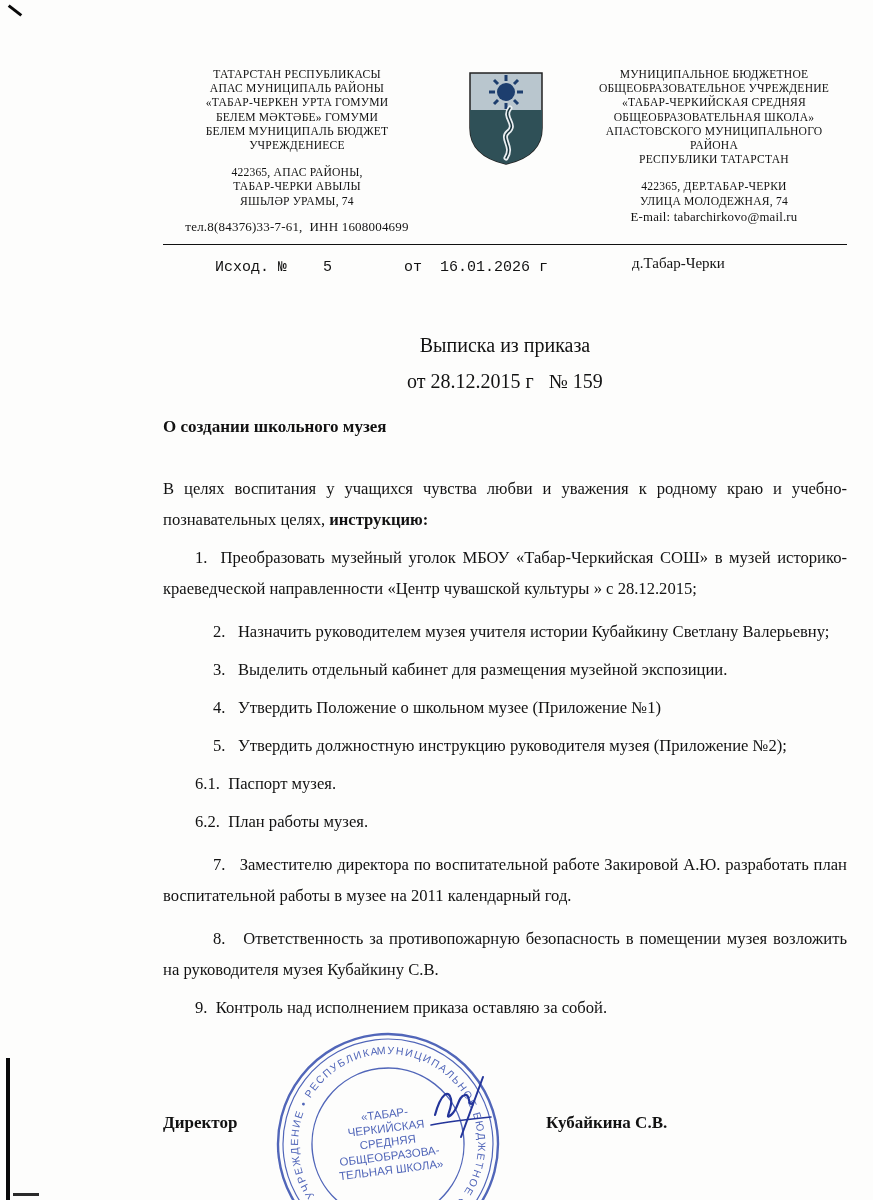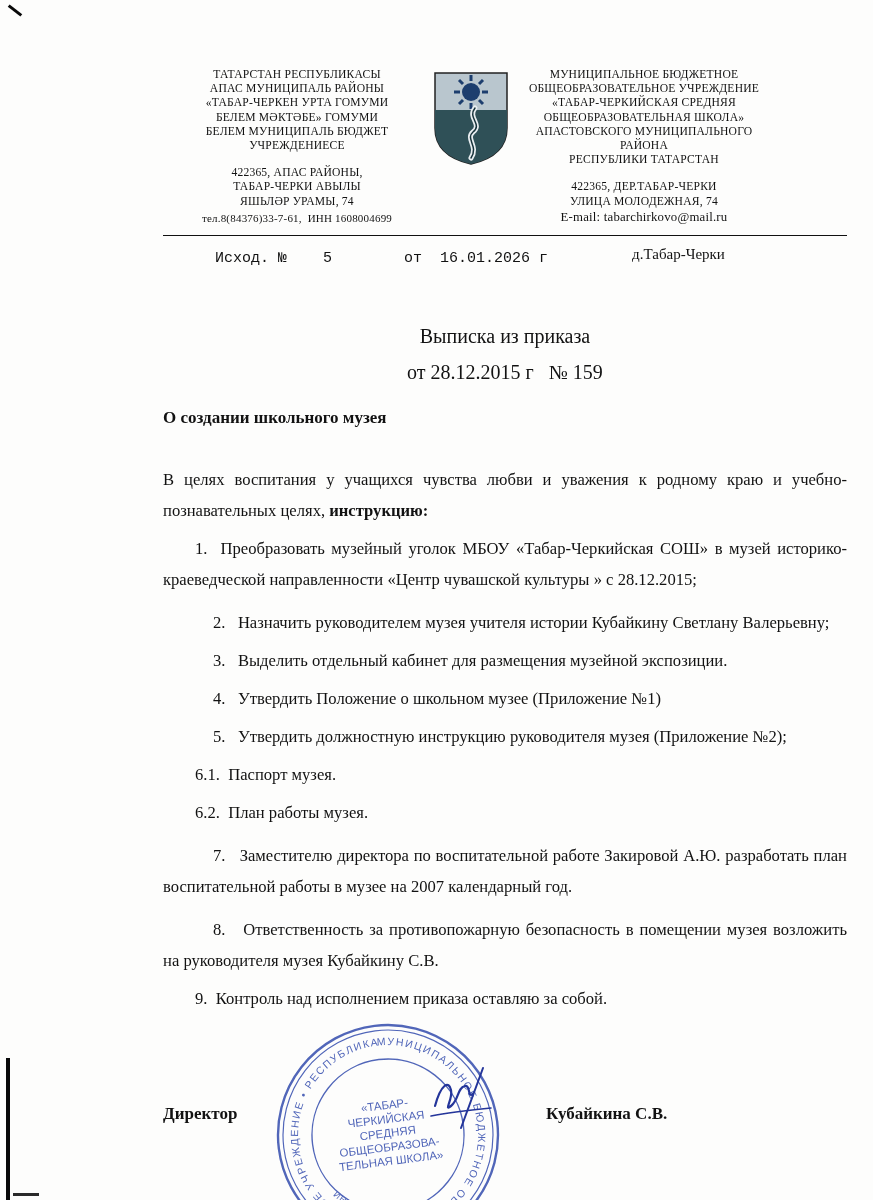--- a/index.html
+++ b/index.html
@@ -8,21 +8,21 @@
     width:873px; height:1200px;
     margin:0 auto;
     background:#fdfdfc;
     font-family:"Liberation Serif", serif;
     color:#121212;
     overflow:hidden;
   }
   .content { position:absolute; left:163px; top:0; width:684px; }
 
   
-  .letterhead { display:flex; justify-content:flex-start; align-items:flex-start; margin-top:68px; }
+  .letterhead { display:flex; justify-content:space-between; align-items:flex-start; margin-top:68px; }
   .hdr-block { text-align:center; font-size:11.6px; line-height:14.2px; letter-spacing:.2px; }
   .hdr-left  { width:268px; }
   .hdr-right { width:266px; }
   .hdr-gap { height:13px; }
   .emblem-wrap { width:80px; padding-top:2px; }
   .rule { border:0; border-top:1.6px solid #111; margin:10px 0 0 0; width:684px; }
 
   .meta-row { margin-top:14px; font-size:15px; display:flex; }
   .meta-out { margin-left:52px; white-space:pre;font-family:Liberation Mono, monospace; }
   .meta-place { margin-left:84px; position:relative; top:-4px; }
@@ -66,21 +66,21 @@
       <div class="hdr-block hdr-left">
         <div>ТАТАРСТАН РЕСПУБЛИКАСЫ</div>
         <div>АПАС  МУНИЦИПАЛЬ РАЙОНЫ</div>
         <div>«ТАБАР-ЧЕРКЕН УРТА ГОМУМИ</div>
         <div>БЕЛЕМ  МӘКТӘБЕ» ГОМУМИ</div>
         <div>БЕЛЕМ МУНИЦИПАЛЬ БЮДЖЕТ УЧРЕЖДЕНИЕСЕ</div>
         <div class="hdr-gap"></div>
         <div>422365, АПАС РАЙОНЫ,</div>
         <div>ТАБАР-ЧЕРКИ АВЫЛЫ</div>
         <div>ЯШЬЛӘР УРАМЫ, 74</div>
-        <div style="font-size:11px; margin-top:2px; white-space:pre;">тел.8(84376)33-7-61,  ИНН 1608004699</div>
+        <div style="font-size:13px; margin-top:11px; white-space:pre;">тел.8(84376)33-7-61,  ИНН 1608004699</div>
       </div>
 
       <div class="emblem-wrap">
         <svg width="80" height="96" viewBox="0 0 80 96" xmlns="http://www.w3.org/2000/svg">
           <path d="M4,3 H76 V58 Q76,86 40,94 Q4,86 4,58 Z" fill="#b9c6ce" stroke="#222" stroke-width="1.5"></path>
           <path d="M4,40 H76 V58 Q76,86 40,94 Q4,86 4,58 Z" fill="#2f5057"></path>
           <g fill="#1d3e6e">
             <circle cx="40" cy="22" r="9"></circle>
             <g stroke="#1d3e6e" stroke-width="3">
               <line x1="40" y1="5" x2="40" y2="11"></line>
@@ -129,21 +129,21 @@
     <div class="bodytext">
       <p class="intro"><span>В целях воспитания у учащихся чувства любви и уважения к родному краю и учебно-познавательных целях, </span><b>инструкцию:</b></p>
 
       <p class="item"><span class="num">1.  </span><span>Преобразовать музейный уголок МБОУ «Табар-Черкийская СОШ» в музей историко-краеведческой направленности «Центр чувашской культуры » с 28.12.2015;</span></p>
       <p class="item item-deep" style="margin-top:12px;"><span class="num">2.   </span><span>Назначить руководителем музея учителя истории Кубайкину Светлану Валерьевну;</span></p>
       <p class="item item-deep"><span class="num">3.   </span><span>Выделить отдельный кабинет для размещения музейной экспозиции.</span></p>
       <p class="item item-deep"><span class="num">4.   </span><span>Утвердить Положение о школьном музее (Приложение №1)</span></p>
       <p class="item item-deep"><span class="num">5.   </span><span>Утвердить должностную  инструкцию руководителя музея  (Приложение №2);</span></p>
       <p class="item"><span class="num">6.1.  </span><span>Паспорт музея.</span></p>
       <p class="item"><span class="num">6.2.  </span><span>План работы музея.</span></p>
-      <p class="item item-deep" style="margin-top:12px;"><span class="num">7.   </span><span>Заместителю директора по воспитательной работе Закировой А.Ю. разработать план воспитательной работы в музее на 2007  календарный год.</span></p>
+      <p class="item item-deep" style="margin-top:12px;"><span class="num">7.   </span><span>Заместителю директора по воспитательной работе Закировой А.Ю. разработать план воспитательной работы в музее на 2011  календарный год.</span></p>
       <p class="item item-deep" style="margin-top:12px;"><span class="num">8.   </span><span>Ответственность за противопожарную безопасность в помещении музея возложить на руководителя музея Кубайкину С.В.</span></p>
       <p class="item"><span class="num">9.  </span><span>Контроль над исполнением приказа оставляю за собой.</span></p>
     </div>
 
     <div class="sig-row">
       <span class="sig-role">Директор</span>
       <span class="sig-name">Кубайкина С.В.</span>
 
       <svg class="stamp" viewBox="0 0 234 234" xmlns="http://www.w3.org/2000/svg">
         <defs>

